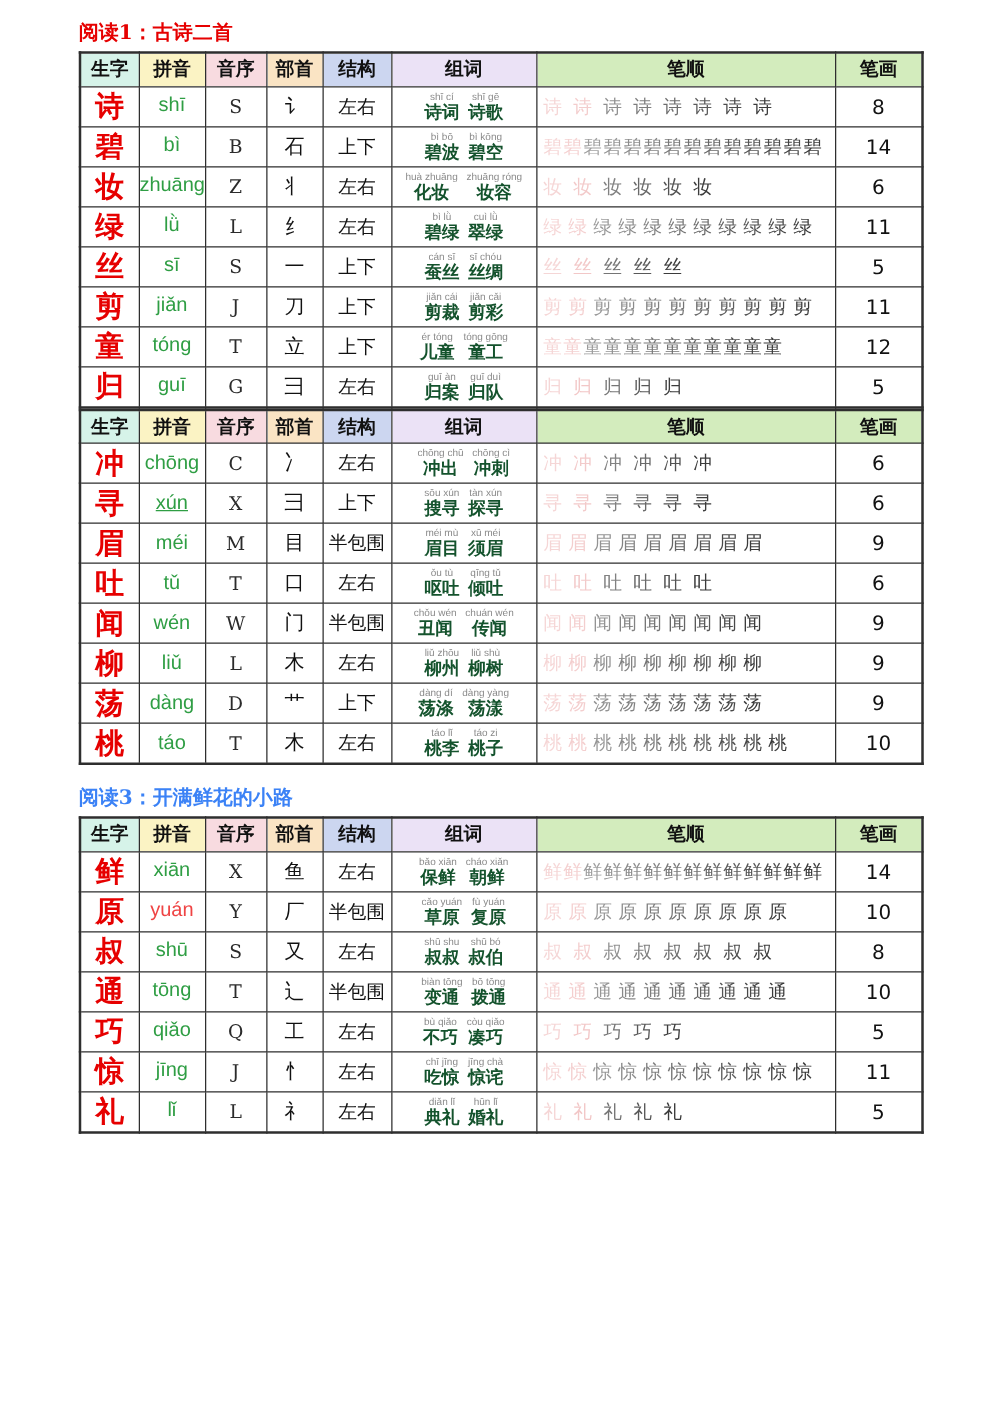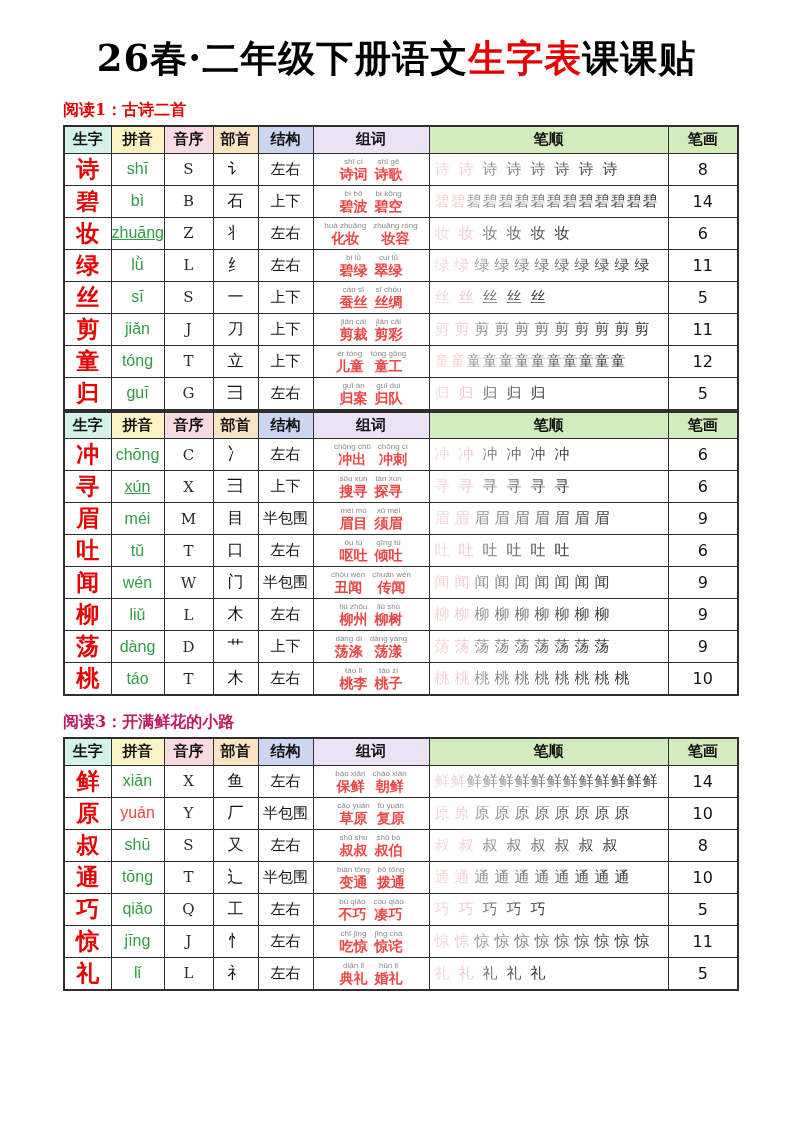--- a/index.html
+++ b/index.html
@@ -56,41 +56,40 @@
   td.struct-cell  { font-size:15px; color:#111; font-family:"DejaVu Serif", serif; }
   td.words-cell { padding:1px 2px; }
   .words-wrap { display:flex; justify-content:center; gap:7px; }
   .word-item { display:flex; flex-direction:column; align-items:center; line-height:1; }
   .word-pinyin {
     font-size:8px; color:#8a8a8a; line-height:9px; white-space:nowrap;
     font-family:"Liberation Sans", sans-serif;
     text-align:center;
   }
   .word-text {
-    font-size:14px; color:#ef4444; line-height:16px; white-space:nowrap;
+    font-size:14px; color:#14532d; line-height:16px; white-space:nowrap;
     font-family:"DejaVu Serif", serif; font-weight:600;
   }
   td.order-cell { text-align:left; padding-left:5px; }
   .order-wrap { display:flex; align-items:center; }
   .stroke-step {
     font-family:"DejaVu Serif", serif; font-size:15px; line-height:1;
     display:inline-block;
   }
   td.count-cell { font-size:16px; color:#111; font-family:"DejaVu Sans", sans-serif; }
   .footer {
     position:absolute; left:0; bottom:22px; width:100%;
     text-align:center; font-size:14px; color:#111; letter-spacing:7px;
     font-family:"DejaVu Serif", serif;
   }
 </style>
 </head>
 <body>
 
 <div class="page">
-  <h1 class="title"><span>26春·二年级下册语文</span><span class="hl" style="color: rgb(230, 0, 0);">生字表</span><span>课课贴</span></h1>
   <div class="content" id="sections">
       <div class="section">
         <div class="section-heading" style="color: rgb(230, 0, 0);">阅读1：古诗二首</div>
         <table class="voc">
           <colgroup>
             <col class="c-char">
             <col class="c-pinyin">
             <col class="c-initial">
             <col class="c-radical">
             <col class="c-struct">
@@ -176,21 +175,21 @@
                   <span class="stroke-step" style="color: rgb(59, 59, 59); opacity: 0.86;">碧</span>
                   <span class="stroke-step" style="color: rgb(59, 59, 59); opacity: 0.91;">碧</span>
                   <span class="stroke-step" style="color: rgb(59, 59, 59); opacity: 0.95;">碧</span>
                   <span class="stroke-step" style="color: rgb(59, 59, 59); opacity: 1;">碧</span>
                 </div>
               </td>
               <td class="count-cell">14</td>
             </tr>
             <tr>
               <td class="char-cell" style="color: rgb(230, 0, 0);">妆</td>
-              <td class="pinyin-cell" style="color: rgb(47, 158, 68); text-decoration: underline;">zhuāng</td>
+              <td class="pinyin-cell" style="color: rgb(47, 158, 68);">zhuāng</td>
               <td class="initial-cell">Z</td>
               <td class="radical-cell">丬</td>
               <td class="struct-cell">左右</td>
               <td class="words-cell">
                 <div class="words-wrap">
                   <div class="word-item">
                     <div class="word-pinyin">huà zhuāng</div>
                     <div class="word-text">化妆</div>
                   </div>
                   <div class="word-item">
@@ -656,21 +655,21 @@
                   <span class="stroke-step" style="color: rgb(59, 59, 59); opacity: 0.93;">桃</span>
                   <span class="stroke-step" style="color: rgb(59, 59, 59); opacity: 1;">桃</span>
                 </div>
               </td>
               <td class="count-cell">10</td>
             </tr>
           </tbody>
         </table>
       </div>
       <div class="section">
-        <div class="section-heading" style="color: #be185d;">阅读3：开满鲜花的小路</div>
+        <div class="section-heading" style="color: #3b82f6;">阅读3：开满鲜花的小路</div>
         <table class="voc">
           <colgroup>
             <col class="c-char">
             <col class="c-pinyin">
             <col class="c-initial">
             <col class="c-radical">
             <col class="c-struct">
             <col class="c-words">
             <col class="c-order">
             <col class="c-count">

